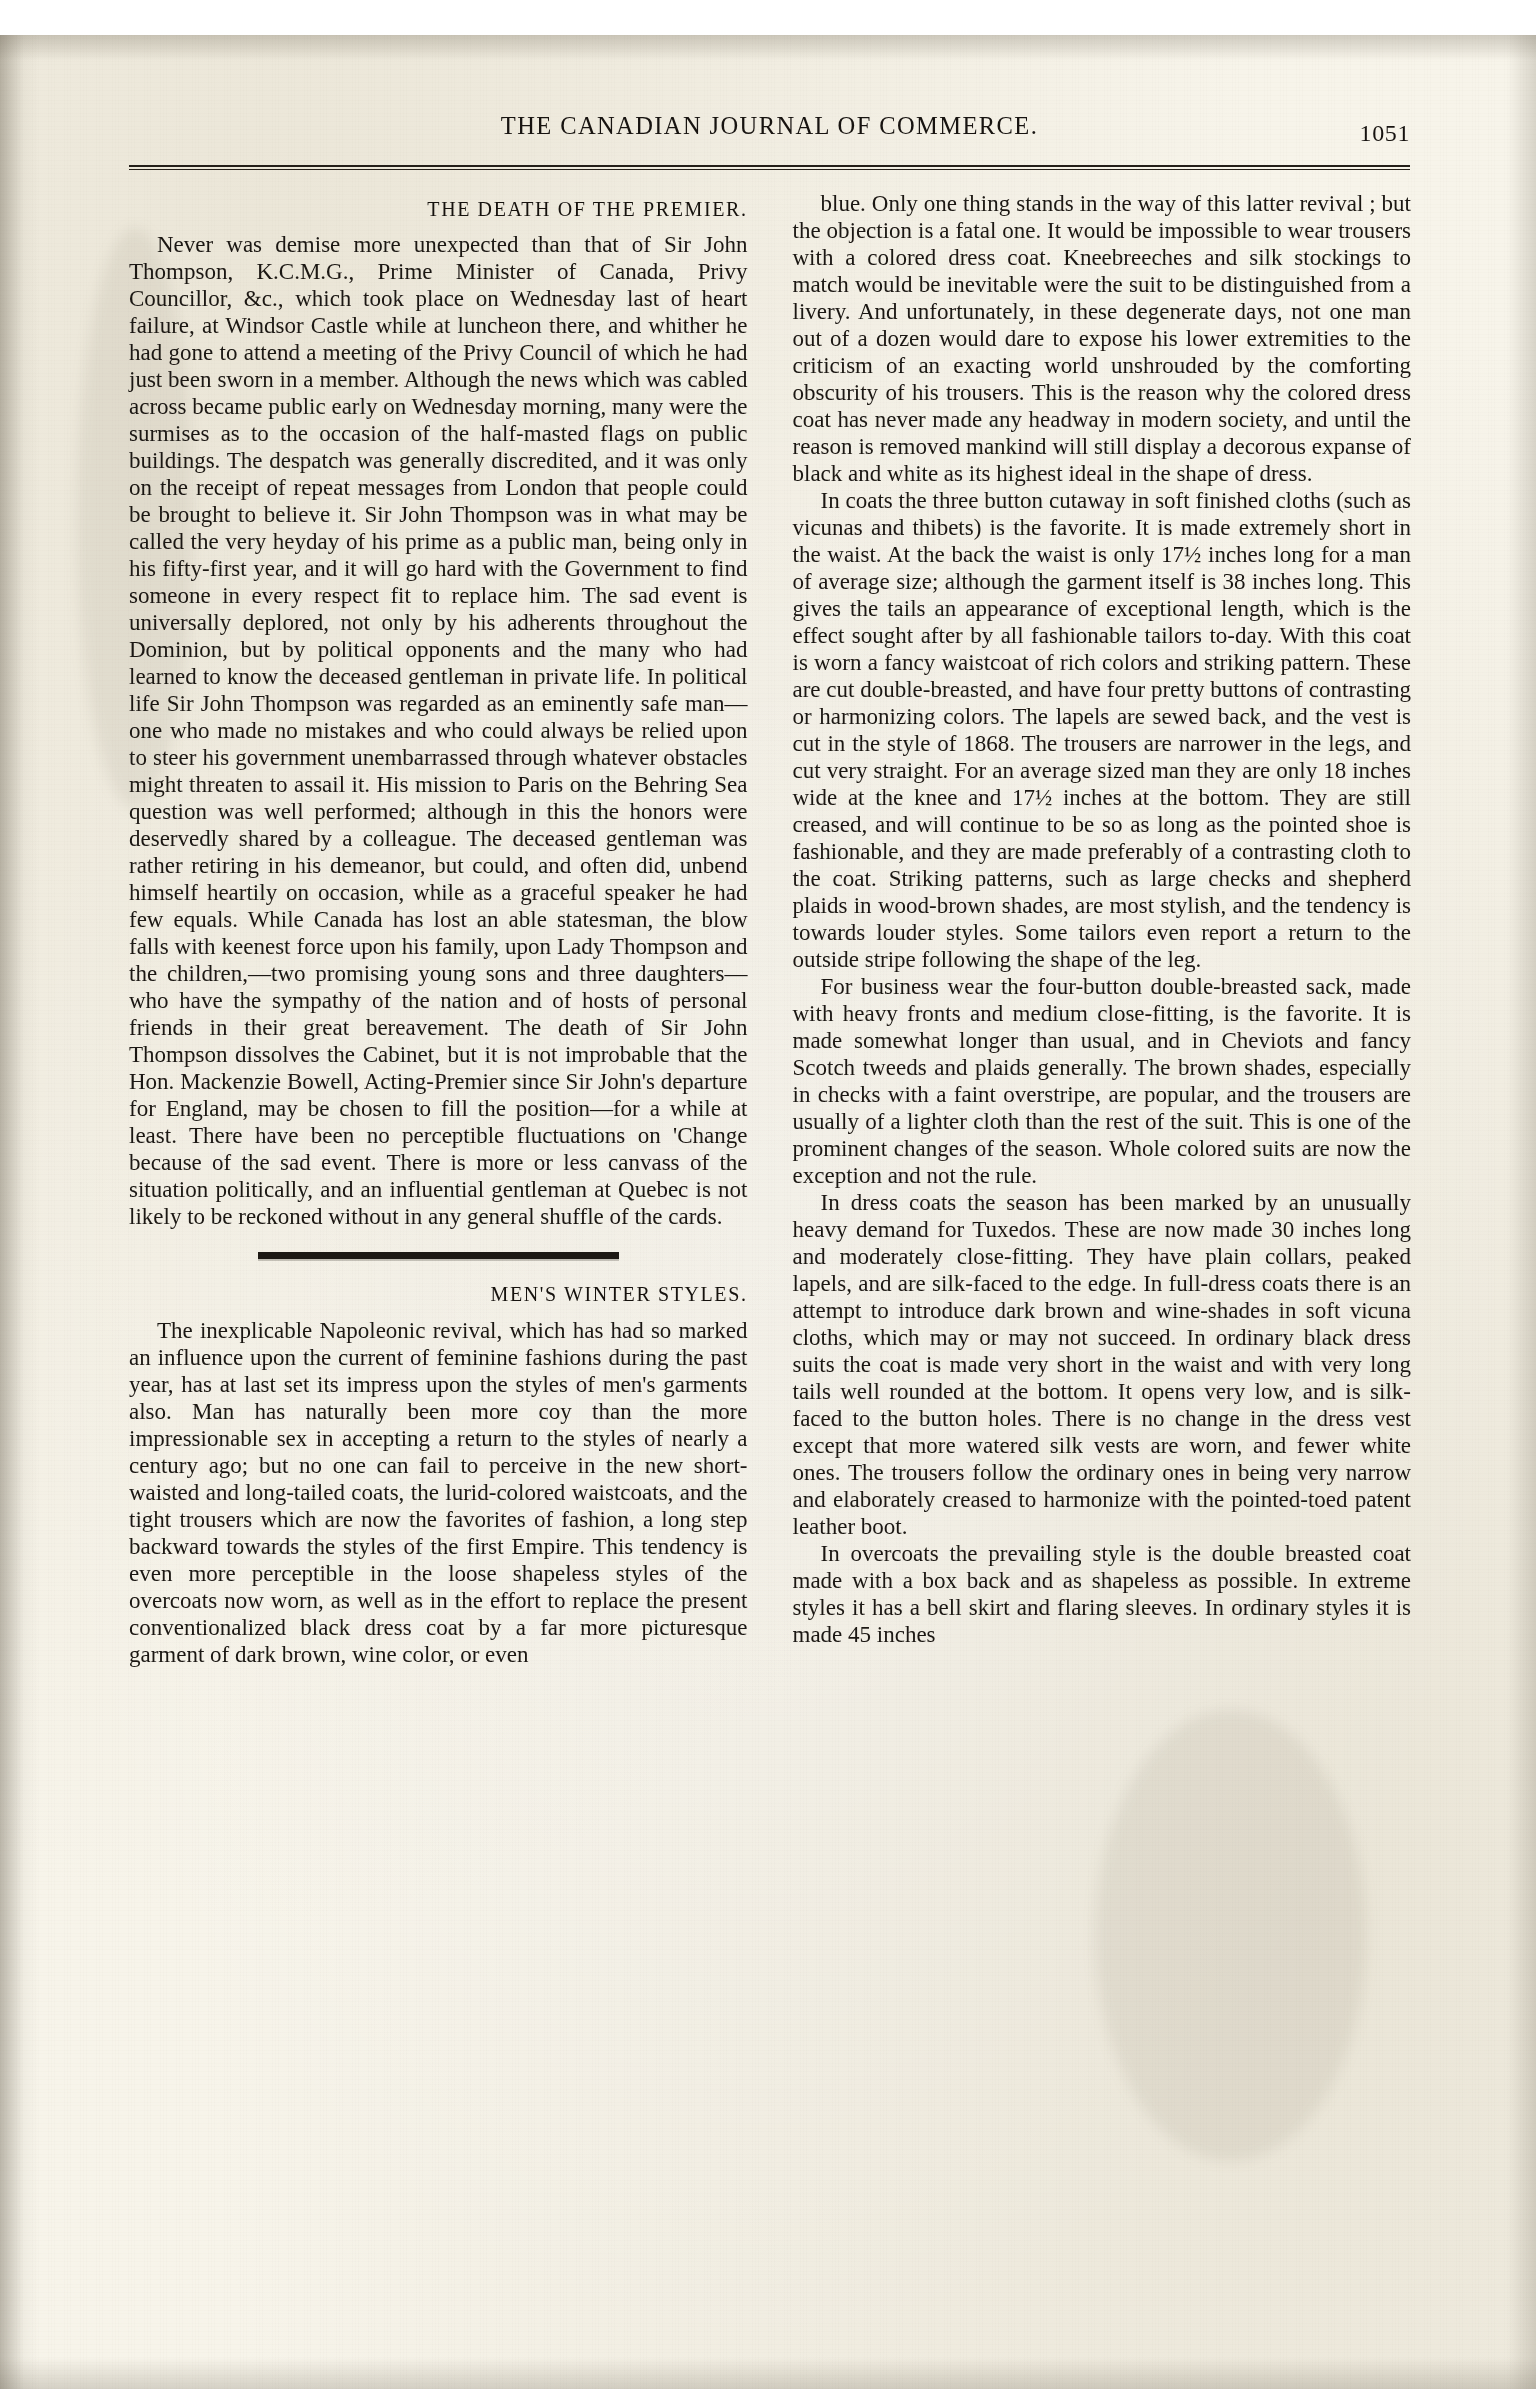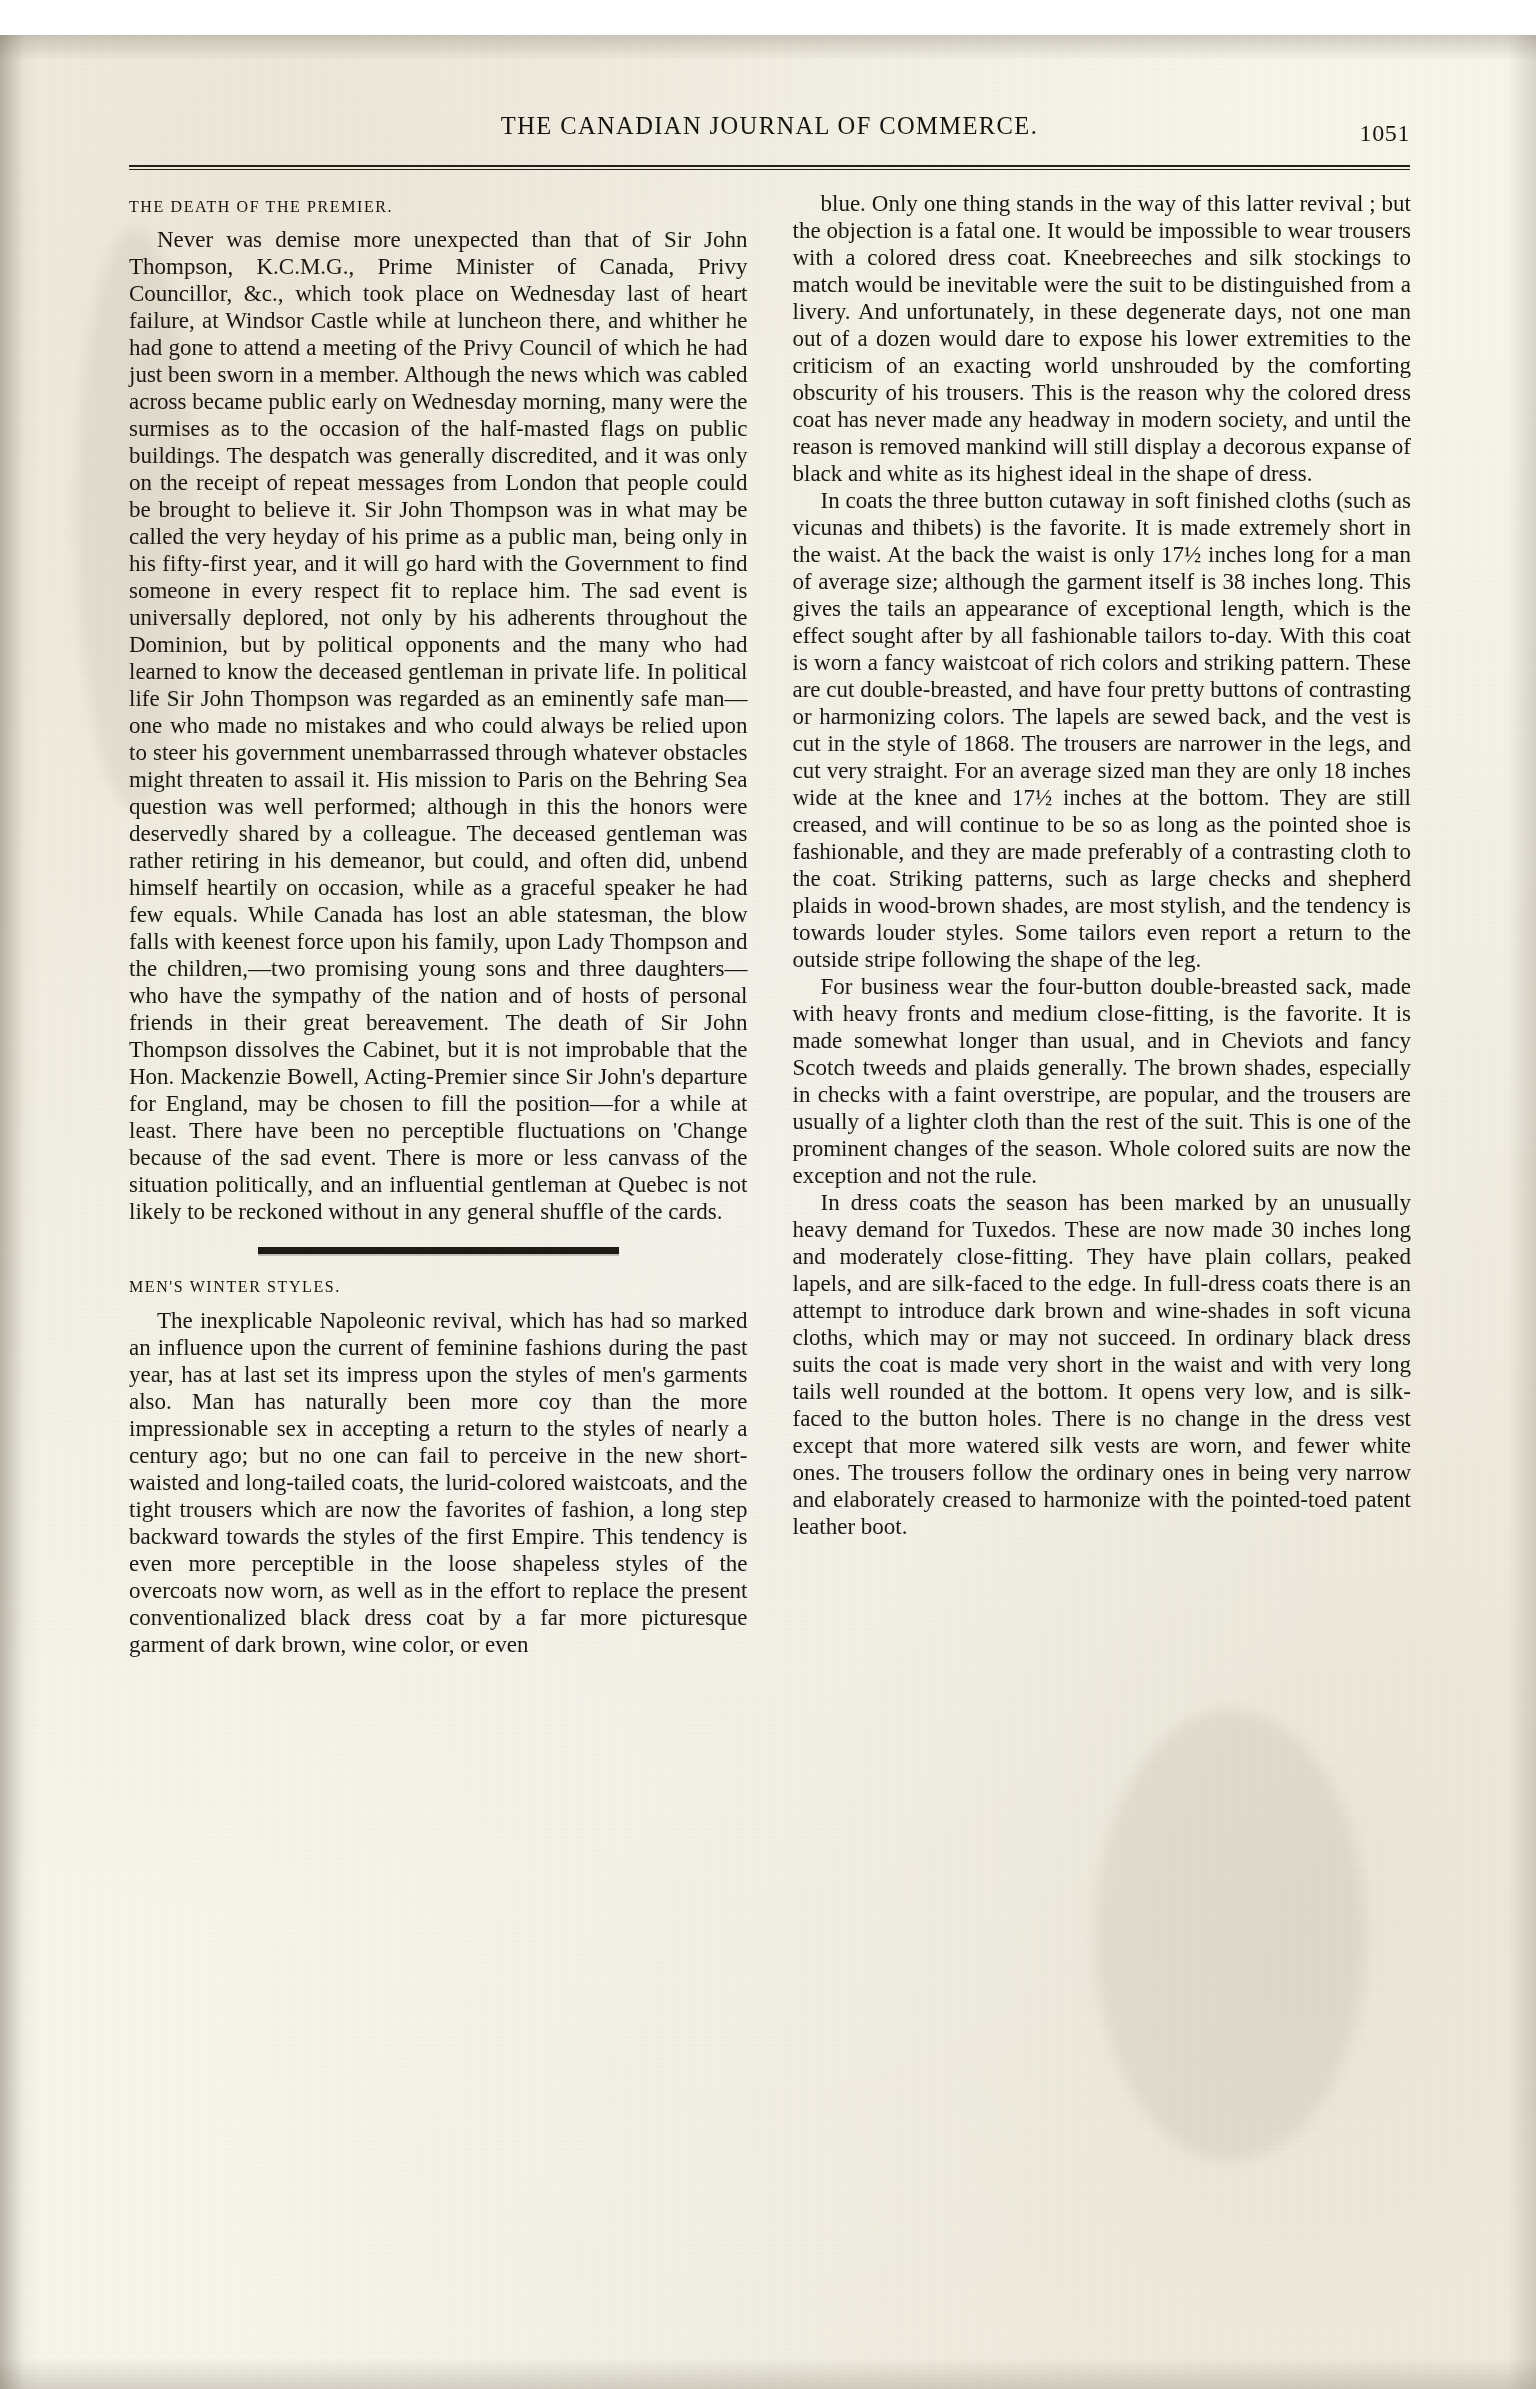--- a/index.html
+++ b/index.html
@@ -112,23 +112,23 @@
     height: 2146px;
     display: flex;
     gap: 45px;
   }
   .col {
     width: 619px;
     position: relative;
   }
 
   h2.head {
-    font-size: 16px;
+    font-size: 20px;
     letter-spacing: 1.6px;
-    text-align: left;
+    text-align: right;
     font-weight: 400;
     margin: 24.5px 0 10.3px 0;
     color: #16120e;
   }
   h2.head.first { margin-top: 7.7px; }
 
   p.body {
     font-size: 23px;
     line-height: 27px;
     text-align: justify;
@@ -179,20 +179,21 @@
 
       <h2 class="head">MEN'S WINTER STYLES.</h2>
       <p class="body">The inexplicable Napoleonic revival, which has had so marked an influence upon the current of feminine fashions during the past year, has at last set its impress upon the styles of men's garments also. Man has naturally been more coy than the more impressionable sex in accepting a return to the styles of nearly a century ago; but no one can fail to perceive in the new short-waisted and long-tailed coats, the lurid-colored waistcoats, and the tight trousers which are now the favorites of fashion, a long step backward towards the styles of the first Empire. This tendency is even more perceptible in the loose shapeless styles of the overcoats now worn, as well as in the effort to replace the present conventionalized black dress coat by a far more picturesque garment of dark brown, wine color, or even</p>
     </div>
 
     <div class="col">
       <p class="body">blue. Only one thing stands in the way of this latter revival ; but the objection is a fatal one. It would be impossible to wear trousers with a colored dress coat. Kneebreeches and silk stockings to match would be inevitable were the suit to be distinguished from a livery. And unfortunately, in these degenerate days, not one man out of a dozen would dare to expose his lower extremities to the criticism of an exacting world unshrouded by the comforting obscurity of his trousers. This is the reason why the colored dress coat has never made any headway in modern society, and until the reason is removed mankind will still display a decorous expanse of black and white as its highest ideal in the shape of dress.</p>
       <p class="body">In coats the three button cutaway in soft finished cloths (such as vicunas and thibets) is the favorite. It is made extremely short in the waist. At the back the waist is only 17½ inches long for a man of average size; although the garment itself is 38 inches long. This gives the tails an appearance of exceptional length, which is the effect sought after by all fashionable tailors to-day. With this coat is worn a fancy waistcoat of rich colors and striking pattern. These are cut double-breasted, and have four pretty buttons of contrasting or harmonizing colors. The lapels are sewed back, and the vest is cut in the style of 1868. The trousers are narrower in the legs, and cut very straight. For an average sized man they are only 18 inches wide at the knee and 17½ inches at the bottom. They are still creased, and will continue to be so as long as the pointed shoe is fashionable, and they are made preferably of a contrasting cloth to the coat. Striking patterns, such as large checks and shepherd plaids in wood-brown shades, are most stylish, and the tendency is towards louder styles. Some tailors even report a return to the outside stripe following the shape of the leg.</p>
       <p class="body">For business wear the four-button double-breasted sack, made with heavy fronts and medium close-fitting, is the favorite. It is made somewhat longer than usual, and in Cheviots and fancy Scotch tweeds and plaids generally. The brown shades, especially in checks with a faint overstripe, are popular, and the trousers are usually of a lighter cloth than the rest of the suit. This is one of the prominent changes of the season. Whole colored suits are now the exception and not the rule.</p>
       <p class="body">In dress coats the season has been marked by an unusually heavy demand for Tuxedos. These are now made 30 inches long and moderately close-fitting. They have plain collars, peaked lapels, and are silk-faced to the edge. In full-dress coats there is an attempt to introduce dark brown and wine-shades in soft vicuna cloths, which may or may not succeed. In ordinary black dress suits the coat is made very short in the waist and with very long tails well rounded at the bottom. It opens very low, and is silk-faced to the button holes. There is no change in the dress vest except that more watered silk vests are worn, and fewer white ones. The trousers follow the ordinary ones in being very narrow and elaborately creased to harmonize with the pointed-toed patent leather boot.</p>
+      <p class="body">In overcoats the prevailing style is the double breasted coat made with a box back and as shapeless as possible. In extreme styles it has a bell skirt and flaring sleeves. In ordinary styles it is made 45 inches</p>
     </div>
 
   </div>
 
   <div class="edge-shadow-left"></div>
   <div class="edge-shadow-right"></div>
   <div class="edge-shadow-top"></div>
   <div class="edge-shadow-bottom"></div>
 </div>
 

